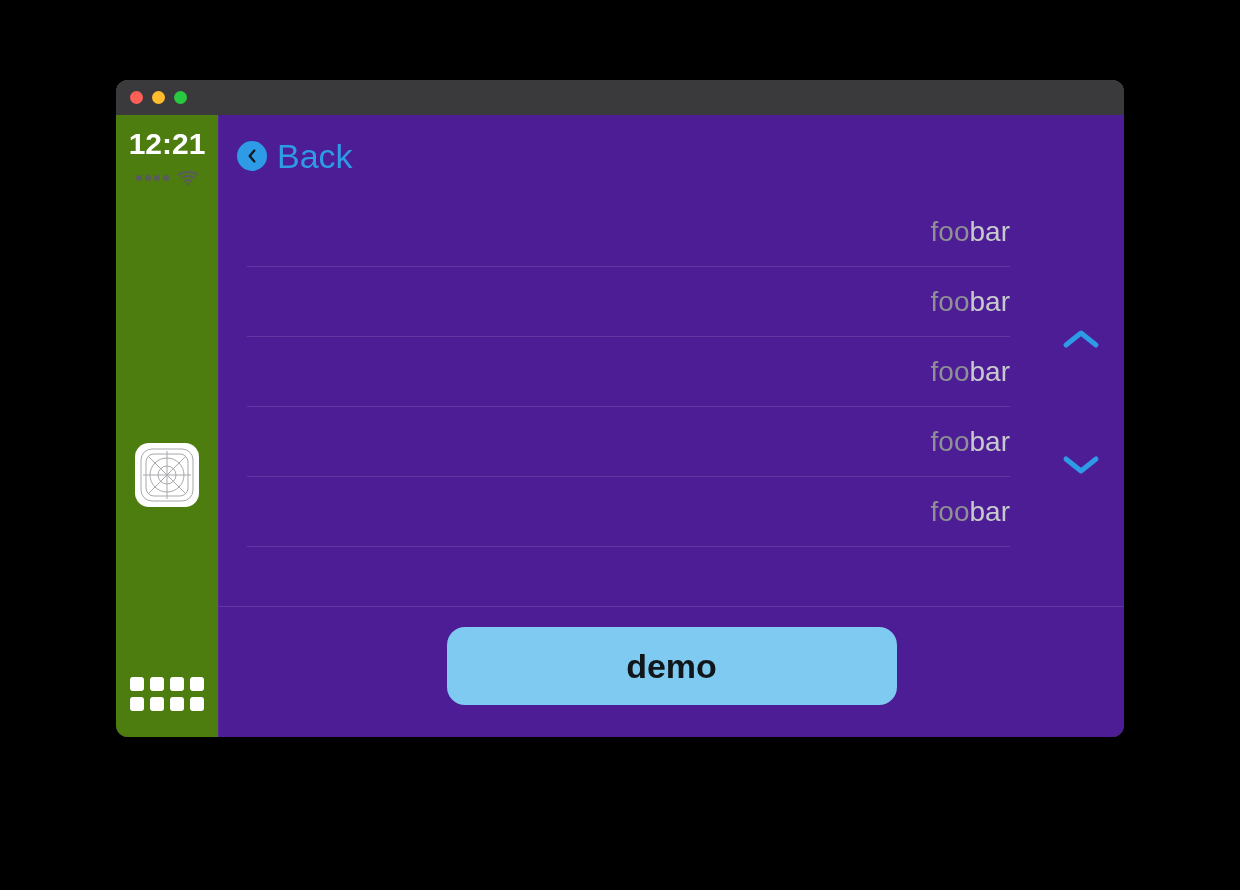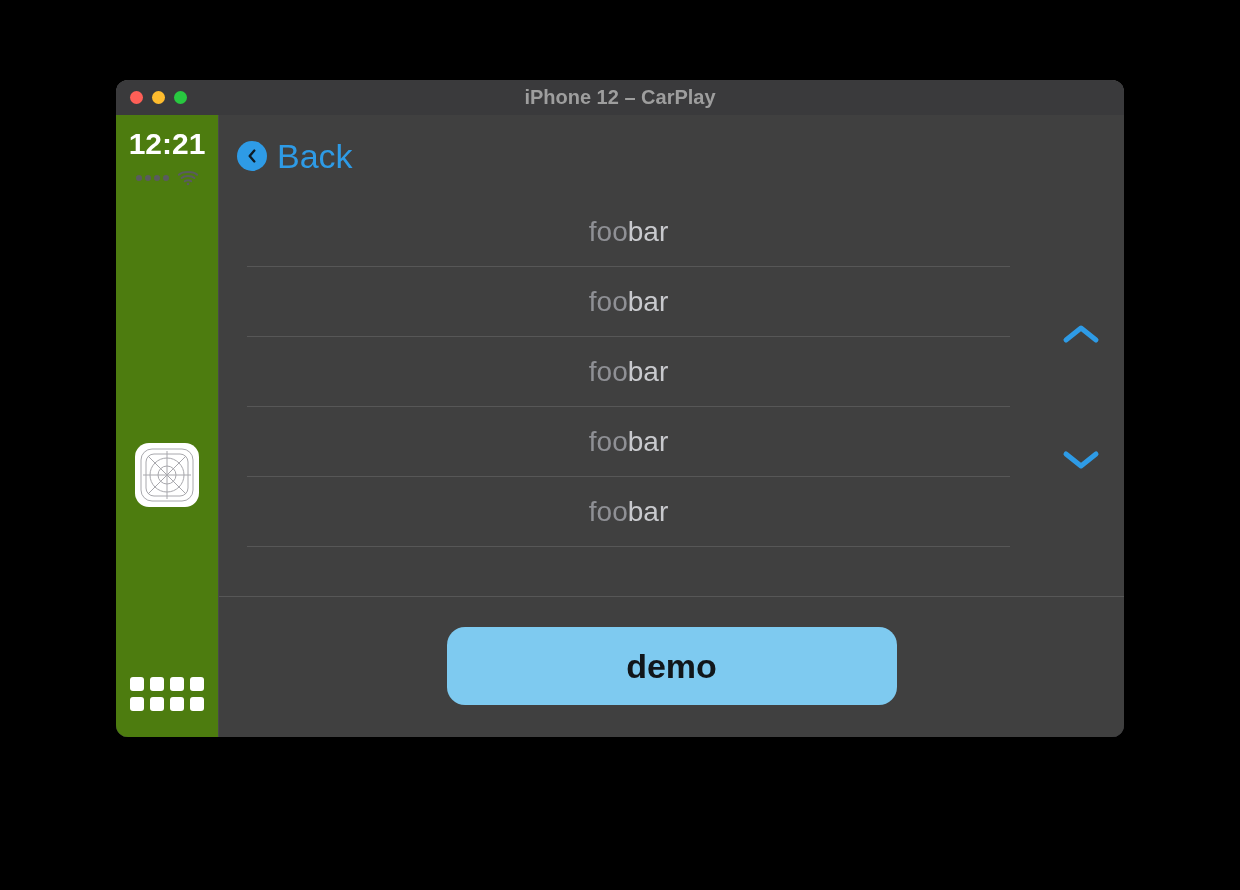--- a/index.html
+++ b/index.html
@@ -106,21 +106,21 @@
   .home-grid span {
     background: #fff;
     border-radius: 3px;
   }
 
   
   .content {
     flex: 1;
     display: flex;
     flex-direction: column;
-    background: #404040;
+    background: #4c1d95;
     border-left: 1px solid rgba(255,255,255,.05);
   }
 
   .nav-header {
     height: 82px;
     display: grid;
     grid-template-columns: 1fr 1fr 1fr;
     align-items: center;
     padding: 0 18px;
   }
@@ -157,21 +157,21 @@
   }
   .list-wrap {
     flex: 1;
     padding: 0 28px 0 28px;
     overflow: hidden;
   }
   .row {
     height: 70px;
     display: flex;
     align-items: center;
-    justify-content: center;
+    justify-content: flex-end;
     border-bottom: 1px solid rgba(255,255,255,.12);
     color: #a0a0a5;
     font-size: 28px;
   }
   .row:first-child { border-top: none; }
   .row .key   { color: #8f9095; }
   .row .value { color: #c8c9cd; }
 
   .scroll-arrows {
     width: 86px;
@@ -184,21 +184,21 @@
   .scroll-arrows .arrow {
     width: 40px; height: 40px;
     display:flex; align-items:center; justify-content:center;
     cursor: pointer;
   }
   .scroll-arrows svg { width: 38px; height: 24px; }
 
   
   .footer-area {
     border-top: 1px solid rgba(255,255,255,.12);
-    padding: 30px 0 32px;
+    padding: 20px 0 32px;
     display: flex;
     justify-content: center;
   }
   .demo-btn {
     width: 450px;
     height: 78px;
     border: none;
     border-radius: 18px;
     background: #7ecaf0;
     color: #11161a;
@@ -213,21 +213,20 @@
 <body>
 
 <div class="window">
 
   <div class="titlebar">
     <div class="traffic-lights">
       <div class="light red"></div>
       <div class="light yellow"></div>
       <div class="light green"></div>
     </div>
-    <div class="window-title">iPhone 12 – CarPlay</div>
   </div>
 
   <div class="carplay">
 
     <div class="status-rail">
       <div class="clock">12:21</div>
 
       <div class="sig-row">
         <div class="cell-dots">
           <span></span>

